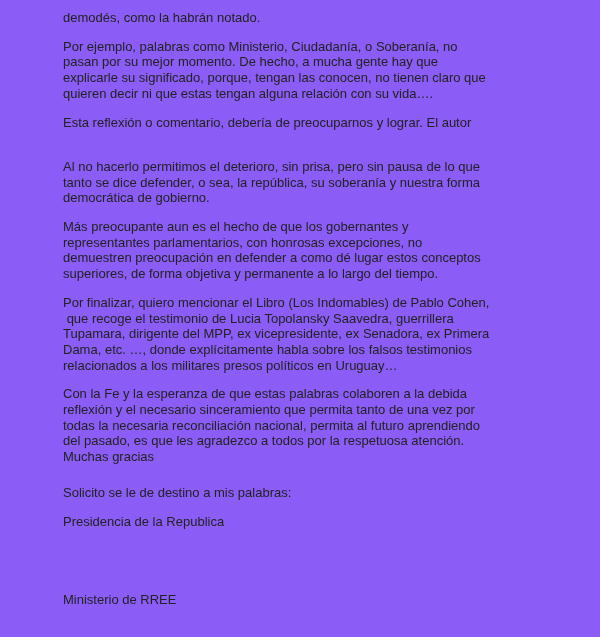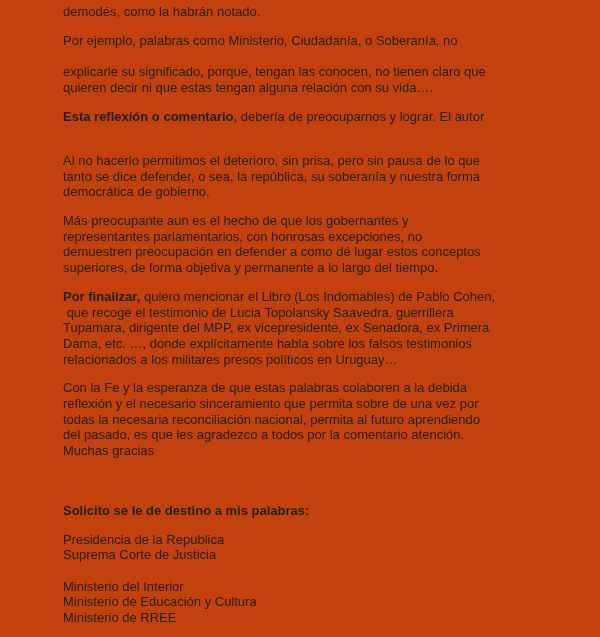--- a/index.html
+++ b/index.html
@@ -9,44 +9,44 @@
   }
   body {
     width: 600px;
     height: 637px;
     overflow: hidden;
   }
   .page {
     box-sizing: border-box;
     width: 600px;
     height: 637px;
-    padding: 4px 38px 0 63px;
+    padding: 10px 38px 0 63px;
     font-family: "Liberation Sans", "DejaVu Sans", sans-serif;
     font-size: 13px;
     line-height: 15.7px;
     color: #222222;
-    background: #c2410c;
+    background: #8b5cf6;
   }
   .para {
     margin: 0 0 13px 0;
     white-space: pre-wrap;
   }
   .para.gap-large {
-    margin-top: 44px;
+    margin-top: 20px;
   }
   .bold {
-    font-weight: bold;
+    font-weight: normal;
   }
 </style>
 </head>
 <body>
 
 <div class="page">
     <p class="para"><span>demodés, como la habrán notado.</span></p>
-    <p class="para"><span>Por ejemplo, palabras como Ministerio, Ciudadanía, o Soberanía, no</span><br><br><span>explicarle su significado, porque, tengan las conocen, no tienen claro que</span><br><span>quieren decir ni que estas tengan alguna relación con su vida….</span></p>
+    <p class="para"><span>Por ejemplo, palabras como Ministerio, Ciudadanía, o Soberanía, no</span><br><span>pasan por su mejor momento. De hecho, a mucha gente hay que</span><br><span>explicarle su significado, porque, tengan las conocen, no tienen claro que</span><br><span>quieren decir ni que estas tengan alguna relación con su vida….</span></p>
     <p class="para"><span class="bold">Esta reflexión o comentario</span><span>, debería de preocuparnos y lograr. El autor</span><br><br></p>
     <p class="para"><span>Al no hacerlo permitimos el deterioro, sin prisa, pero sin pausa de lo que</span><br><span>tanto se dice defender, o sea, la república, su soberanía y nuestra forma</span><br><span>democrática de gobierno.</span></p>
     <p class="para"><span>Más preocupante aun es el hecho de que los gobernantes y</span><br><span>representantes parlamentarios, con honrosas excepciones, no</span><br><span>demuestren preocupación en defender a como dé lugar estos conceptos</span><br><span>superiores, de forma objetiva y permanente a lo largo del tiempo.</span></p>
     <p class="para"><span class="bold">Por finalizar,</span><span> quiero mencionar el Libro (Los Indomables) de Pablo Cohen,</span><br><span> que recoge el testimonio de Lucia Topolansky Saavedra, guerrillera</span><br><span>Tupamara, dirigente del MPP, ex vicepresidente, ex Senadora, ex Primera</span><br><span>Dama, etc. …, donde explícitamente habla sobre los falsos testimonios</span><br><span>relacionados a los militares presos políticos en Uruguay…</span></p>
-    <p class="para"><span>Con la Fe y la esperanza de que estas palabras colaboren a la debida</span><br><span>reflexión y el necesario sinceramiento que permita sobre de una vez por</span><br><span>todas la necesaria reconciliación nacional, permita al futuro aprendiendo</span><br><span>del pasado, es que les agradezco a todos por la comentario atención.</span><br><span>Muchas gracias</span></p>
+    <p class="para"><span>Con la Fe y la esperanza de que estas palabras colaboren a la debida</span><br><span>reflexión y el necesario sinceramiento que permita tanto de una vez por</span><br><span>todas la necesaria reconciliación nacional, permita al futuro aprendiendo</span><br><span>del pasado, es que les agradezco a todos por la respetuosa atención.</span><br><span>Muchas gracias</span></p>
     <p class="para gap-large"><span class="bold">Solicito se le de destino a mis palabras:</span></p>
-    <p class="para"><span>Presidencia de la Republica</span><br><span>Suprema Corte de Justicia</span><br><br><span>Ministerio del Interior</span><br><span>Ministerio de Educación y Cultura</span><br><span>Ministerio de RREE</span></p>
+    <p class="para"><span>Presidencia de la Republica</span><br><br><br><br><br><span>Ministerio de RREE</span></p>
   </div>
 
 </body></html>

